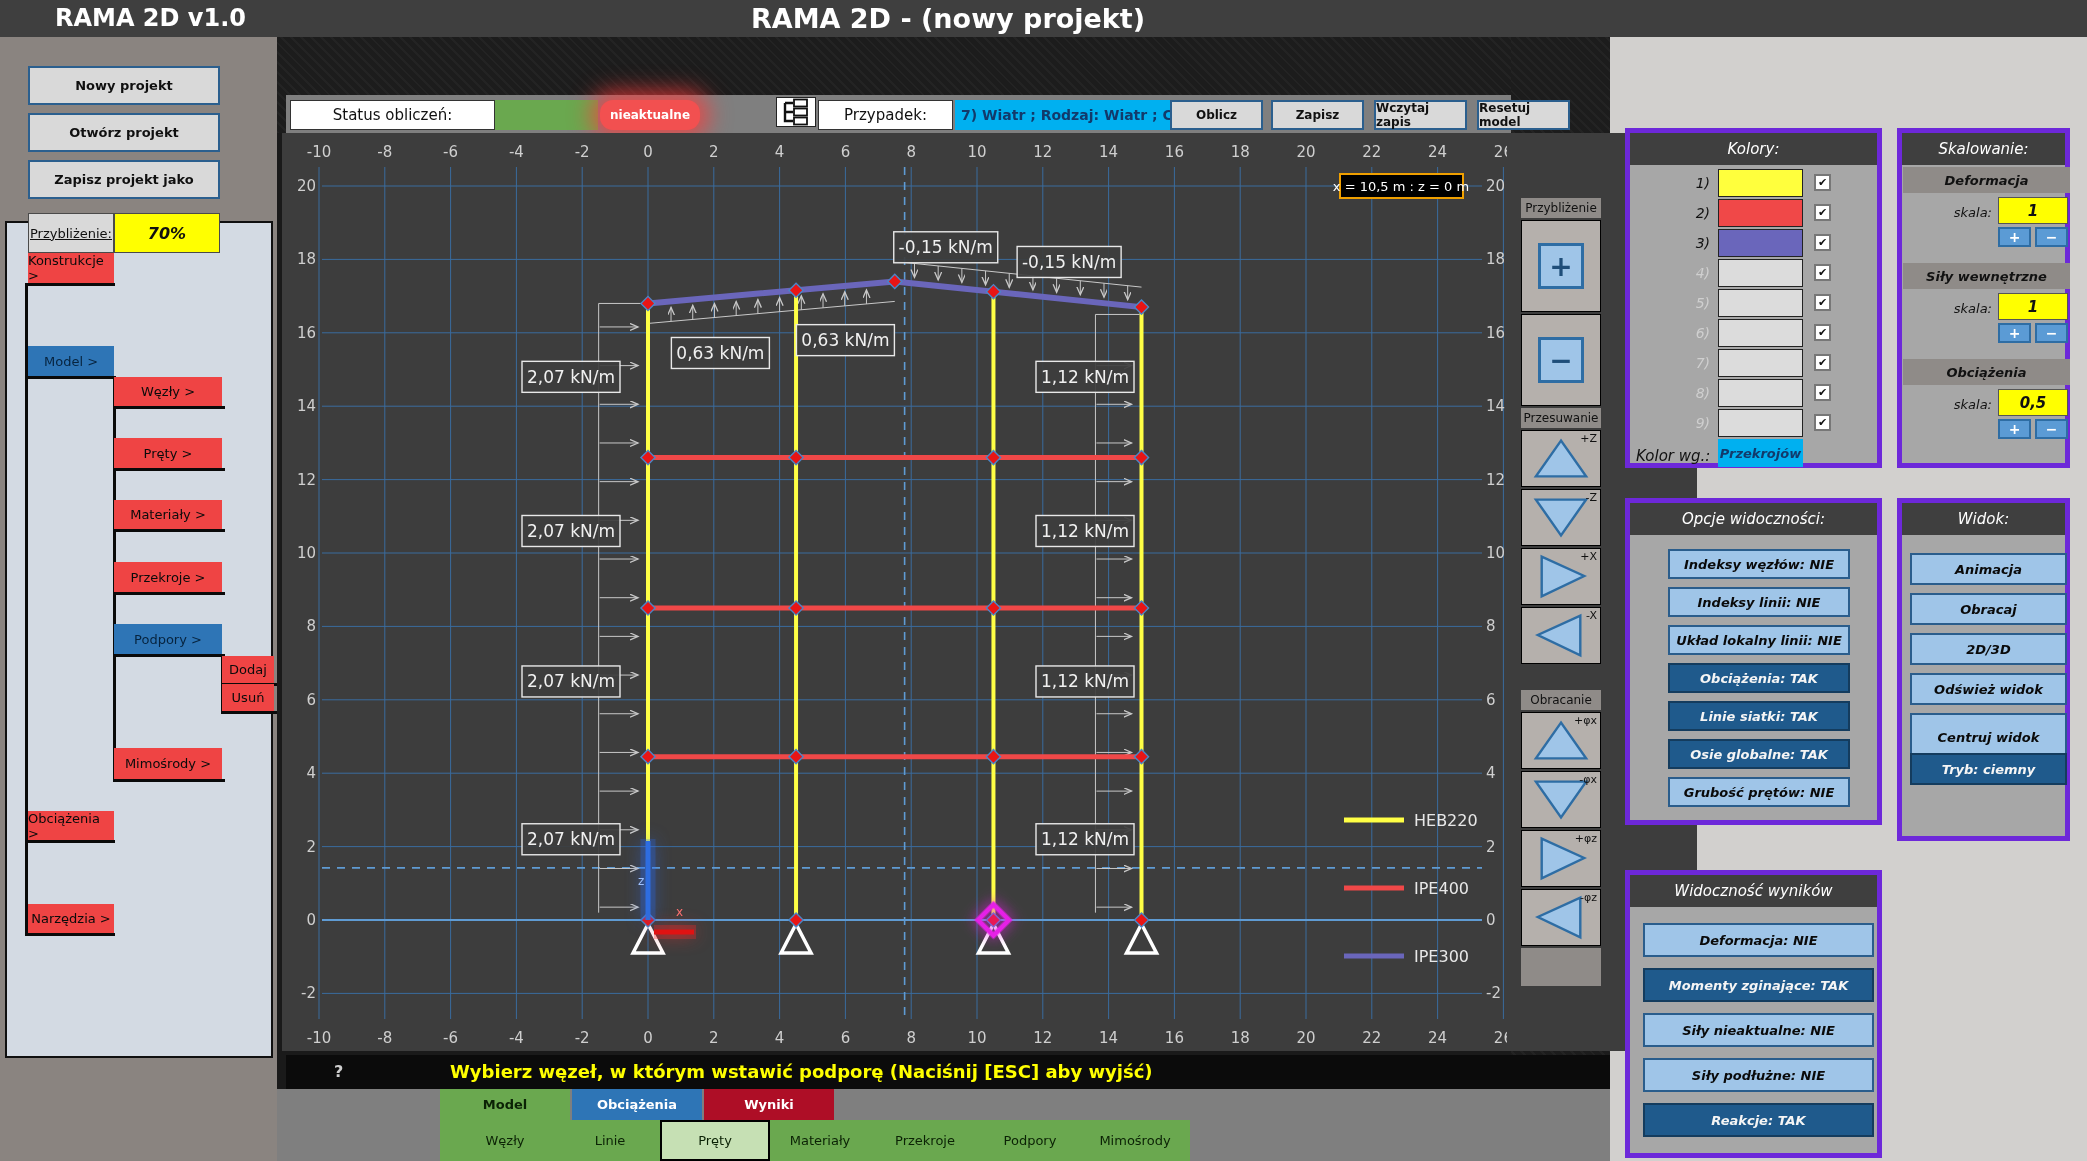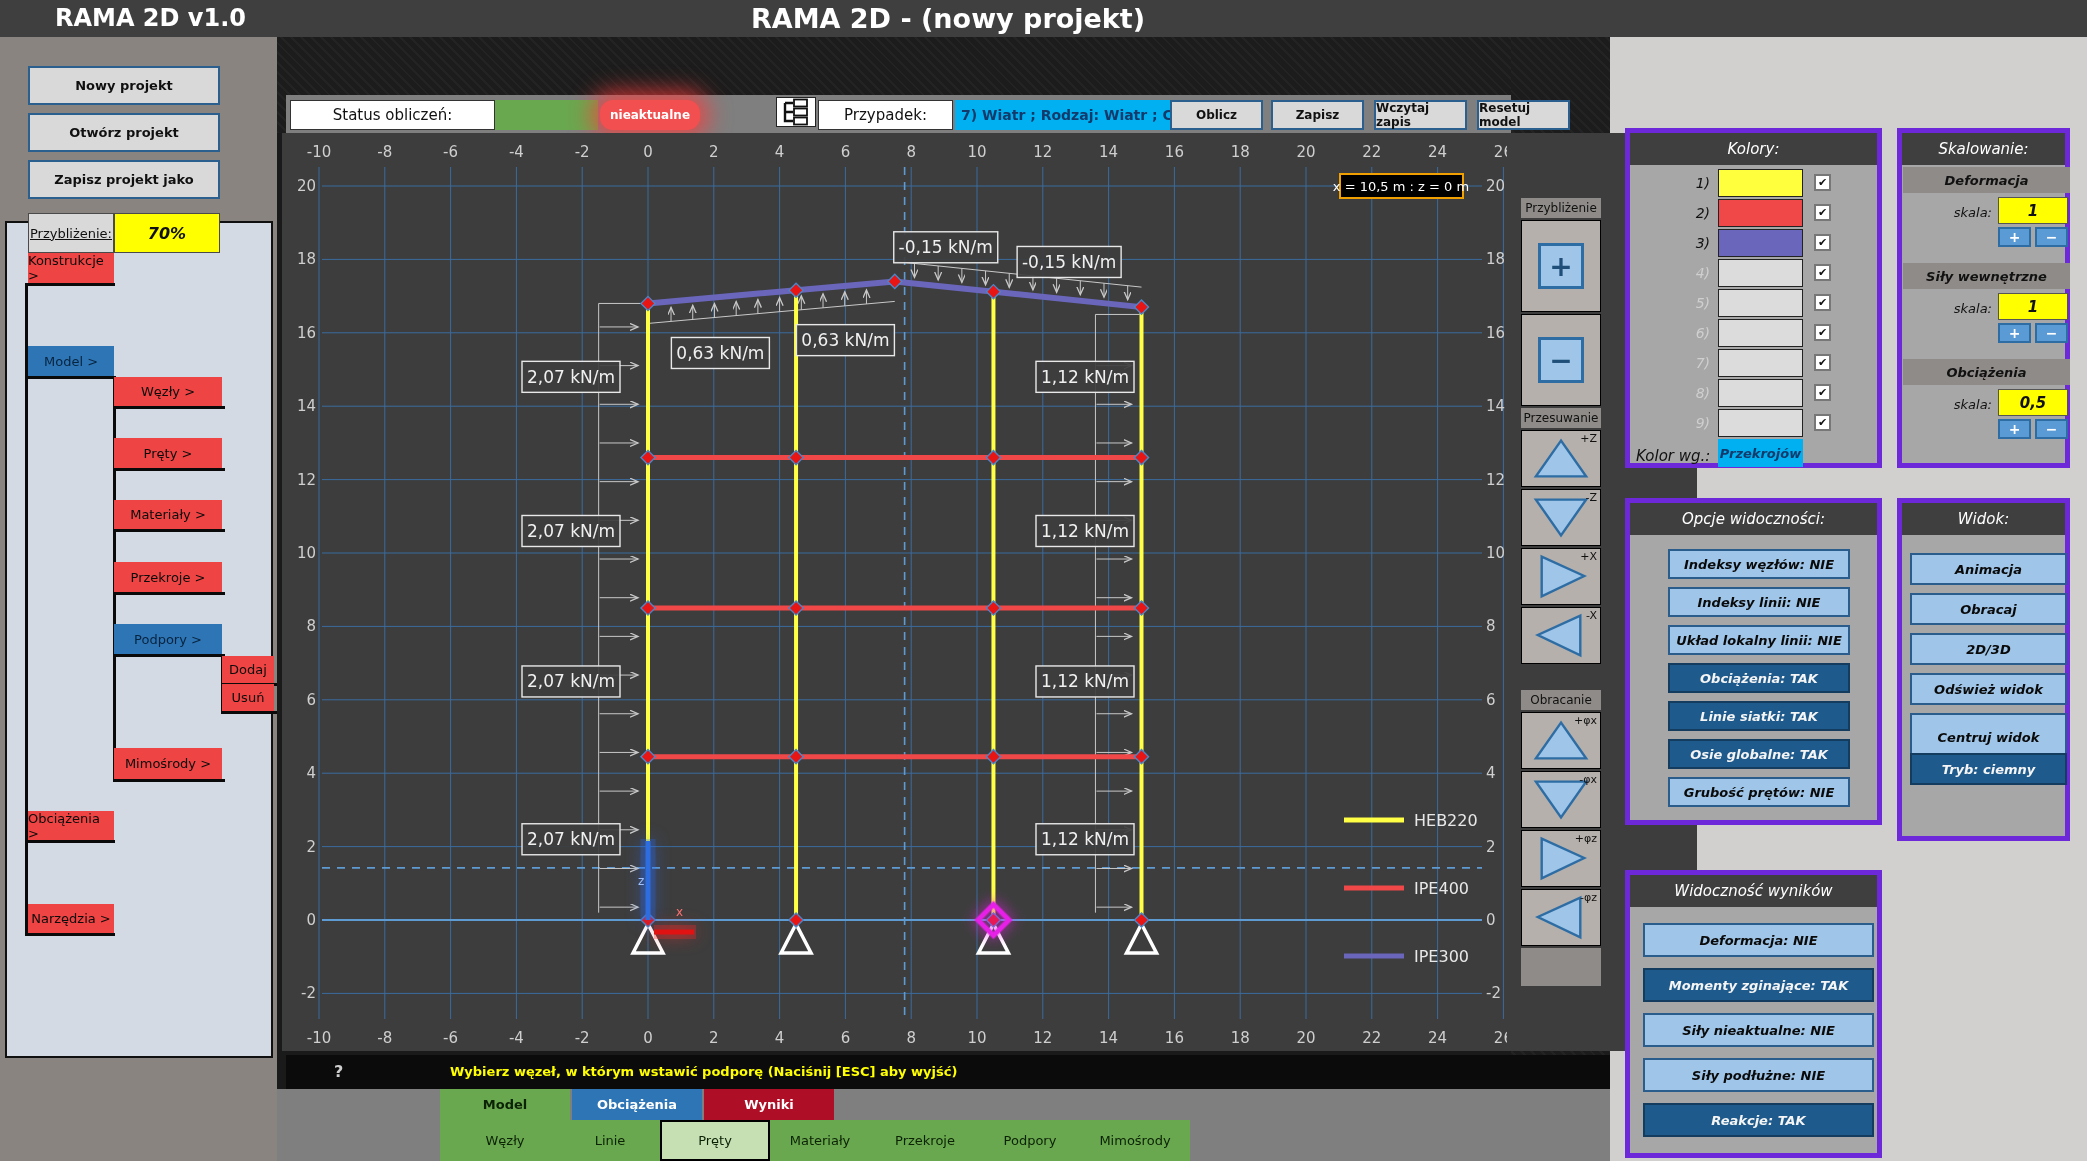--- a/index.html
+++ b/index.html
@@ -44,21 +44,21 @@
   .swatch{position:absolute;border:1px solid #222;box-sizing:border-box;}
   .ckb{position:absolute;width:17px;height:17px;background:#fff;border:2px solid #777;box-sizing:border-box;
       display:flex;align-items:center;justify-content:center;font-size:11px;color:#111;}
   .navhead{position:absolute;background:#8f8b88;color:#111;font-size:12px;display:flex;align-items:center;justify-content:center;}
   .navtile{position:absolute;background:#b5b0ac;border:1px solid #000;box-sizing:border-box;}
   .navtag{position:absolute;right:3px;top:1px;font-size:11px;color:#111;}
   .zoombtn{position:absolute;left:16px;background:#9fc5e8;border:3px solid #2e6da4;color:#1f4e79;font-size:28px;
       font-weight:bold;display:flex;align-items:center;justify-content:center;box-sizing:border-box;}
   #blackbar{position:absolute;left:286px;top:1055px;width:1324px;height:34px;background:#0b0b0b;}
   #help-q{position:absolute;left:48px;top:0;line-height:34px;color:#cfcfcf;font-weight:bold;font-size:16px;}
-  #status-msg{position:absolute;left:164px;top:0;line-height:34px;color:#ffff00;font-weight:bold;font-size:13px;}
+  #status-msg{position:absolute;left:164px;top:0;line-height:34px;color:#ffff00;font-weight:bold;font-size:18px;}
   .tab1{position:absolute;display:flex;align-items:center;justify-content:center;font-size:13px;font-weight:bold;}
   .sublab{position:absolute;transform:translateX(-50%);font-size:13px;color:#0b2205;top:0;line-height:42px;}
 </style>
 </head>
 <body>
 
 <div id="app">
 
   <div class="abs dark-texture" style="left:277px;top:37px;width:1333px;height:96px;"></div>
   <div class="abs" style="left:286px;top:95px;width:1324px;height:38px;background:#7f7f7f;"></div>

